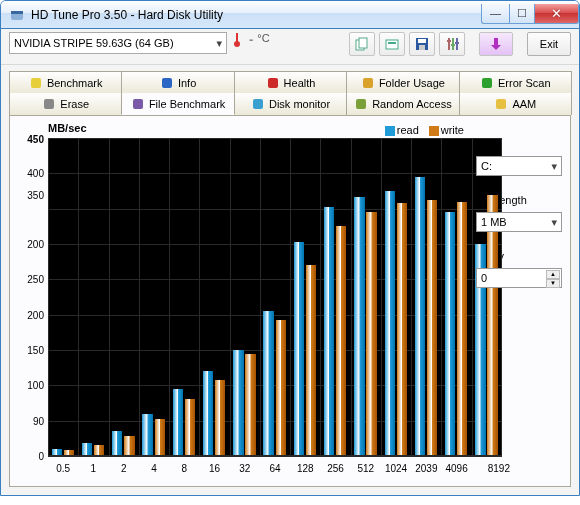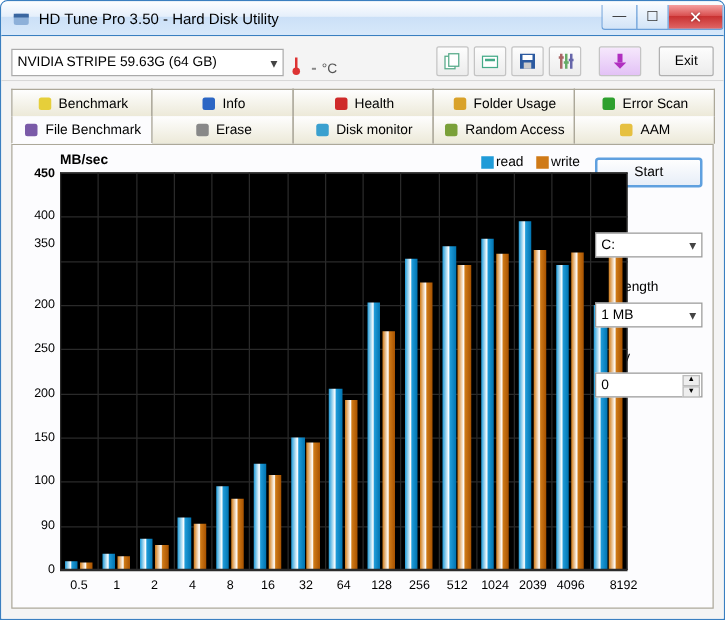--- a/index.html
+++ b/index.html
@@ -9,21 +9,21 @@
   .titlebar-icon { width: 16px; height: 16px; margin-right: 6px; }
   .titlebar-text { flex: 1; color: #000; font-size: 12px; }
   .win-btns { display: flex; height: 20px; margin-top: -2px; }
   .win-btn { width: 28px; height: 20px; border: 1px solid #6b9fd8; border-top: none; background: linear-gradient(#f5f9fe, #d2e4f7); display: flex; align-items: center; justify-content: center; font-size: 11px; color: #333; }
   .win-btn.min { border-radius: 0 0 0 3px; border-right: none; }
   .win-btn.max { width: 26px; }
   .win-btn.close { border-radius: 0 0 3px 0; border-left: none; width: 44px; background: linear-gradient(#f5a0a0, #d95151 45%, #c83030 46%, #e06666); color: #fff; font-size: 13px; text-shadow: 0 0 2px rgba(0,0,0,.4); }
   .menubar { height: 20px; background: #f4f8fd; display: flex; align-items: center; padding: 0 6px; border-bottom: 1px solid #d0d0d0; }
   .menu-item { padding: 2px 6px; }
   .menu-item u { text-decoration: underline; }
-  .toolbar { height: 36px; background: #f4f4f4; display: flex; align-items: flex-end; padding: 3px 8px; gap: 4px; border-bottom: 1px solid #d8d8d8; }
+  .toolbar { height: 36px; background: #f4f4f4; display: flex; align-items: flex-start; padding: 3px 8px; gap: 4px; border-bottom: 1px solid #d8d8d8; }
   .drive-select { width: 218px; height: 22px; border: 1px solid #aaa; background: #fff; display: flex; align-items: center; padding: 0 4px; font-size: 11px; position: relative; }
   .drive-select::after { content: "▾"; position: absolute; right: 4px; color: #444; }
   .temp-icon { width:16px; height:16px; display:inline-block; }
   .temp-txt { color:#555; width:24px; }
   .tb-sep { width:12px; }
   .icon-btn { width: 26px; height: 24px; border: 1px solid #c4c4c4; background: linear-gradient(#fdfdfd,#ececec); border-radius: 2px; display: flex; align-items: center; justify-content: center; }
   .icon-btn.special { width: 34px; background: linear-gradient(#f6e8fc,#e3c2f6); }
   .exit-btn { width: 44px; height: 24px; border: 1px solid #b0b0b0; background: linear-gradient(#fdfdfd,#ececec); border-radius: 2px; text-align: center; line-height: 22px; }
   .tabs-wrap { padding: 6px 8px 8px; background: #f4f4f4; }
   .tab-row { display: flex; }
@@ -154,31 +154,31 @@
           <span>Folder Usage</span>
         </div>
         <div class="tab">
           <span class="tab-icon"><svg width="14" height="14">
               <rect x="2" y="2" width="10" height="10" rx="2" fill="#2ea02e"></rect>
             </svg></span>
           <span>Error Scan</span>
         </div>
       </div>
     <div class="tab-row bottom" id="tabrow2">
+        <div class="tab">
+          <span class="tab-icon"><svg width="14" height="14">
+              <rect x="2" y="2" width="10" height="10" rx="2" fill="#888"></rect>
+            </svg></span>
+          <span>Erase</span>
+        </div>
         <div class="tab active">
           <span class="tab-icon"><svg width="14" height="14">
               <rect x="2" y="2" width="10" height="10" rx="2" fill="#7a5aa8"></rect>
             </svg></span>
           <span>File Benchmark</span>
-        </div>
-        <div class="tab">
-          <span class="tab-icon"><svg width="14" height="14">
-              <rect x="2" y="2" width="10" height="10" rx="2" fill="#888"></rect>
-            </svg></span>
-          <span>Erase</span>
         </div>
         <div class="tab">
           <span class="tab-icon"><svg width="14" height="14">
               <rect x="2" y="2" width="10" height="10" rx="2" fill="#3aa0cf"></rect>
             </svg></span>
           <span>Disk monitor</span>
         </div>
         <div class="tab">
           <span class="tab-icon"><svg width="14" height="14">
               <rect x="2" y="2" width="10" height="10" rx="2" fill="#7aa039"></rect>
@@ -283,21 +283,20 @@
           <div class="xtick" style="left: 287.267px;">128</div>
           <div class="xtick" style="left: 317.533px;">256</div>
           <div class="xtick" style="left: 347.8px;">512</div>
           <div class="xtick" style="left: 378.067px;">1024</div>
           <div class="xtick" style="left: 408.333px;">2039</div>
           <div class="xtick" style="left: 438.6px;">4096</div>
           <div class="xtick" style="left: 468.867px; padding-left: 24px;">8192</div>
         </div>
 
       <div class="side-panel">
-        <div class="start-btn">Start</div>
         <div class="side-label">Drive</div>
         <div class="side-select">
             <span>C:</span>
           </div>
         <div class="side-label">File length</div>
         <div class="side-select">
             <span>1 MB</span>
           </div>
         <div class="side-label">Delay</div>
         <div class="spinner">

